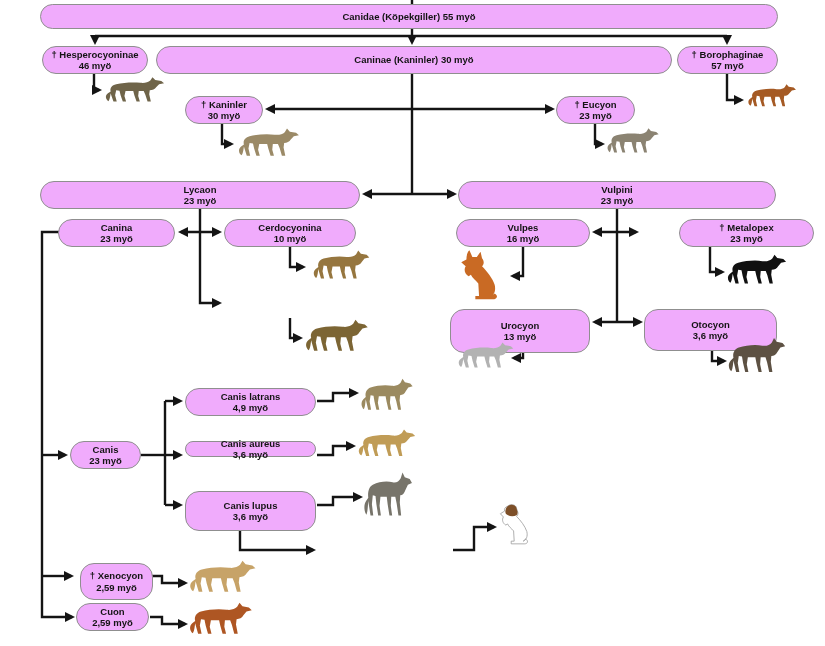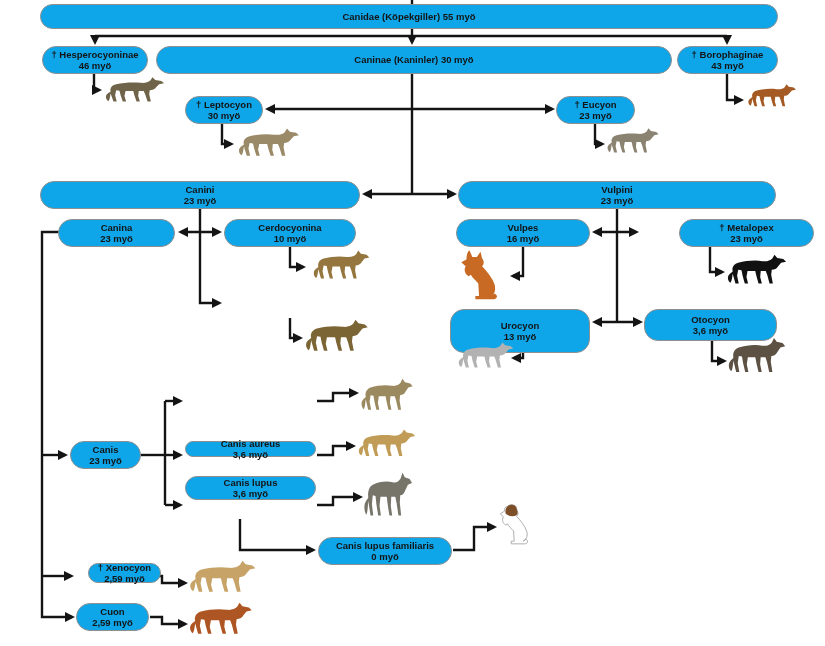--- a/index.html
+++ b/index.html
@@ -2,21 +2,21 @@
 <html><head>
 <meta charset="utf-8">
 <style>
   html,body{margin:0;padding:0;background:#ffffff;}
   .stage{
     position:relative;width:825px;height:646px;background:#ffffff;
     font-family:"Liberation Sans",sans-serif;overflow:hidden;
   }
   .connectors{position:absolute;left:0;top:0;width:825px;height:646px;}
   .box{
-    position:absolute;background:#0ea5e9;border:1.4px solid #8f8f8f;
+    position:absolute;background:#f0abfc;border:1.4px solid #8f8f8f;
     border-radius:14px;box-sizing:border-box;
     display:flex;flex-direction:column;align-items:center;justify-content:center;
     text-align:center;font-weight:bold;font-size:9.5px;line-height:11.5px;color:#141414;
     white-space:nowrap;
   }
   .animal{position:absolute;}
   .defs{position:absolute;width:0;height:0;overflow:hidden;}
 </style>
 </head>
 <body>
@@ -91,35 +91,35 @@
     <span>† Hesperocyoninae</span>
     <span>46 myö</span>
   </div>
 
   <div class="box" style="left:156px;top:46px;width:516px;height:28px">
     <span>Caninae (Kaninler) 30 myö</span>
   </div>
 
   <div class="box" style="left:677px;top:46px;width:101px;height:28px">
     <span>† Borophaginae</span>
-    <span>43 myö</span>
+    <span>57 myö</span>
   </div>
 
   <div class="box" style="left:185px;top:96px;width:78px;height:28px">
-    <span>† Leptocyon</span>
+    <span>† Kaninler</span>
     <span>30 myö</span>
   </div>
 
   <div class="box" style="left:556px;top:96px;width:79px;height:28px">
     <span>† Eucyon</span>
     <span>23 myö</span>
   </div>
 
   <div class="box" style="left:40px;top:181px;width:320px;height:28px">
-    <span>Canini</span>
+    <span>Lycaon</span>
     <span>23 myö</span>
   </div>
 
   <div class="box" style="left:458px;top:181px;width:318px;height:28px">
     <span>Vulpini</span>
     <span>23 myö</span>
   </div>
 
   <div class="box" style="left:58px;top:219px;width:117px;height:28px">
     <span>Canina</span>
@@ -140,47 +140,47 @@
     <span>† Metalopex</span>
     <span>23 myö</span>
   </div>
 
 
   <div class="box" style="left:450px;top:309px;width:140px;height:44px">
     <span>Urocyon</span>
     <span>13 myö</span>
   </div>
 
-  <div class="box" style="left:644px;top:309px;width:133px;height:32px">
+  <div class="box" style="left:644px;top:309px;width:133px;height:42px">
     <span>Otocyon</span>
     <span>3,6 myö</span>
   </div>
 
   <div class="box" style="left:70px;top:441px;width:71px;height:28px">
     <span>Canis</span>
     <span>23 myö</span>
   </div>
 
+  <div class="box" style="left:185px;top:388px;width:131px;height:28px">
+    <span>Canis latrans</span>
+    <span>4,9 myö</span>
+  </div>
 
   <div class="box" style="left:185px;top:441px;width:131px;height:16px">
     <span>Canis aureus</span>
     <span>3,6 myö</span>
   </div>
 
-  <div class="box" style="left:185px;top:476px;width:131px;height:24px">
+  <div class="box" style="left:185px;top:491px;width:131px;height:40px">
     <span>Canis lupus</span>
     <span>3,6 myö</span>
   </div>
 
-  <div class="box" style="left:318px;top:537px;width:134px;height:28px">
-    <span>Canis lupus familiaris</span>
-    <span>0 myö</span>
-  </div>
-
-  <div class="box" style="left:88px;top:563px;width:73px;height:20px">
+
+  <div class="box" style="left:80px;top:563px;width:73px;height:37px">
     <span>† Xenocyon</span>
     <span>2,59 myö</span>
   </div>
 
   <div class="box" style="left:76px;top:603px;width:73px;height:28px">
     <span>Cuon</span>
     <span>2,59 myö</span>
   </div>
 
   <svg class="animal" style="left:103px;top:76px;width:66px;height:32px" viewBox="0 0 120 70" preserveAspectRatio="none">

